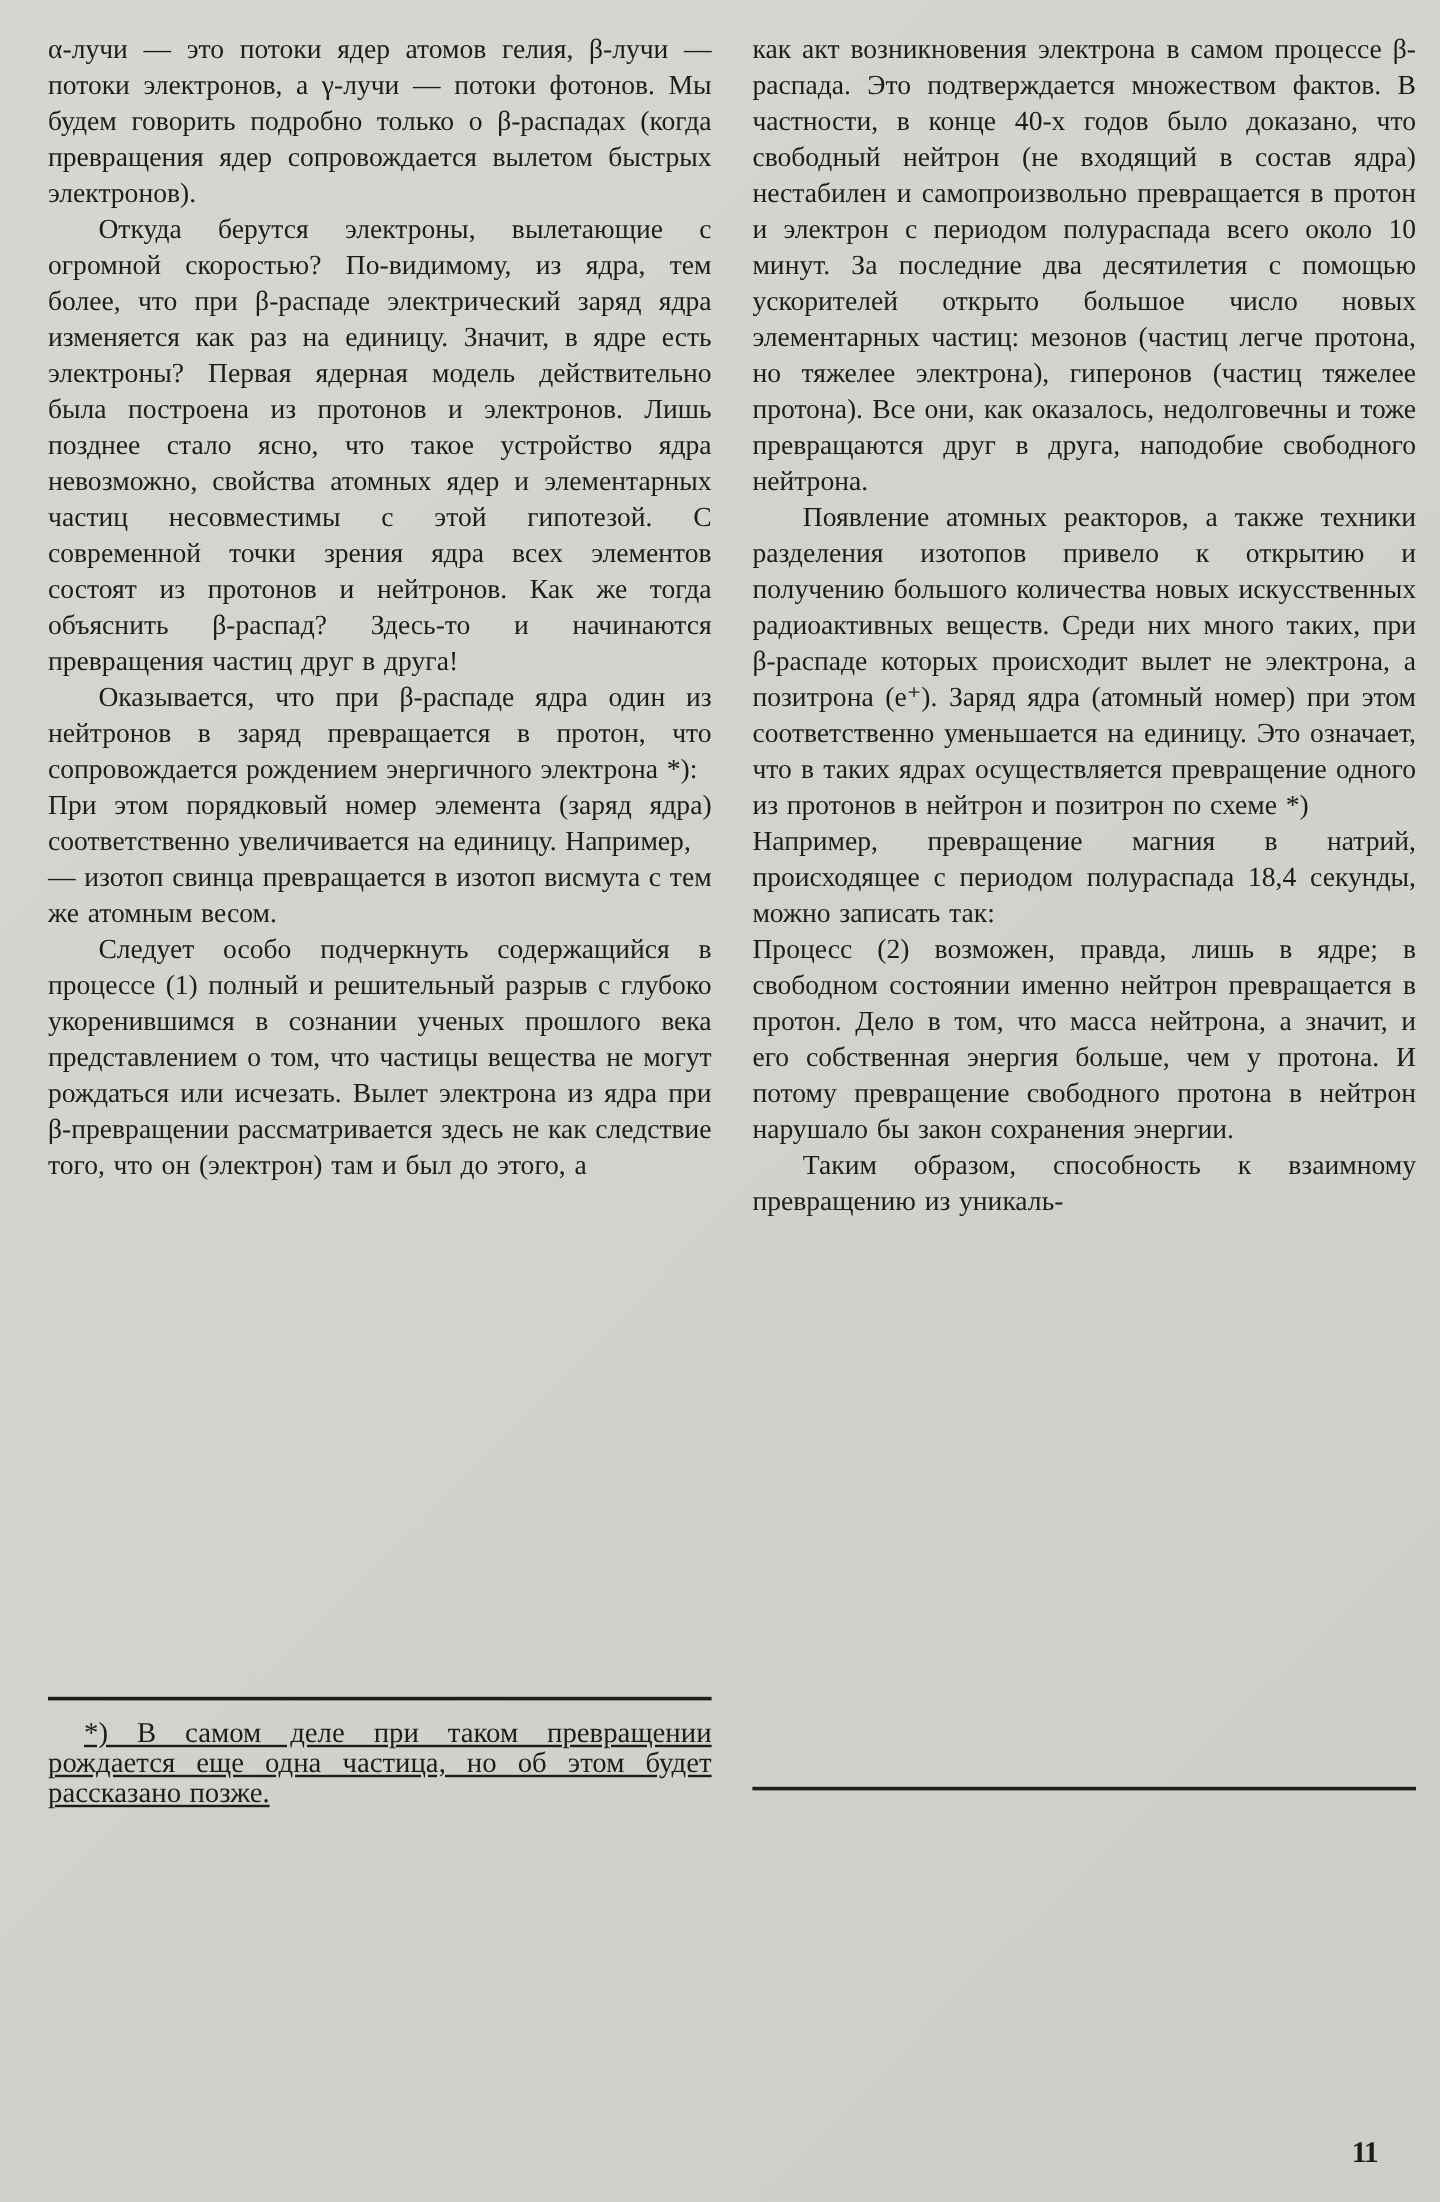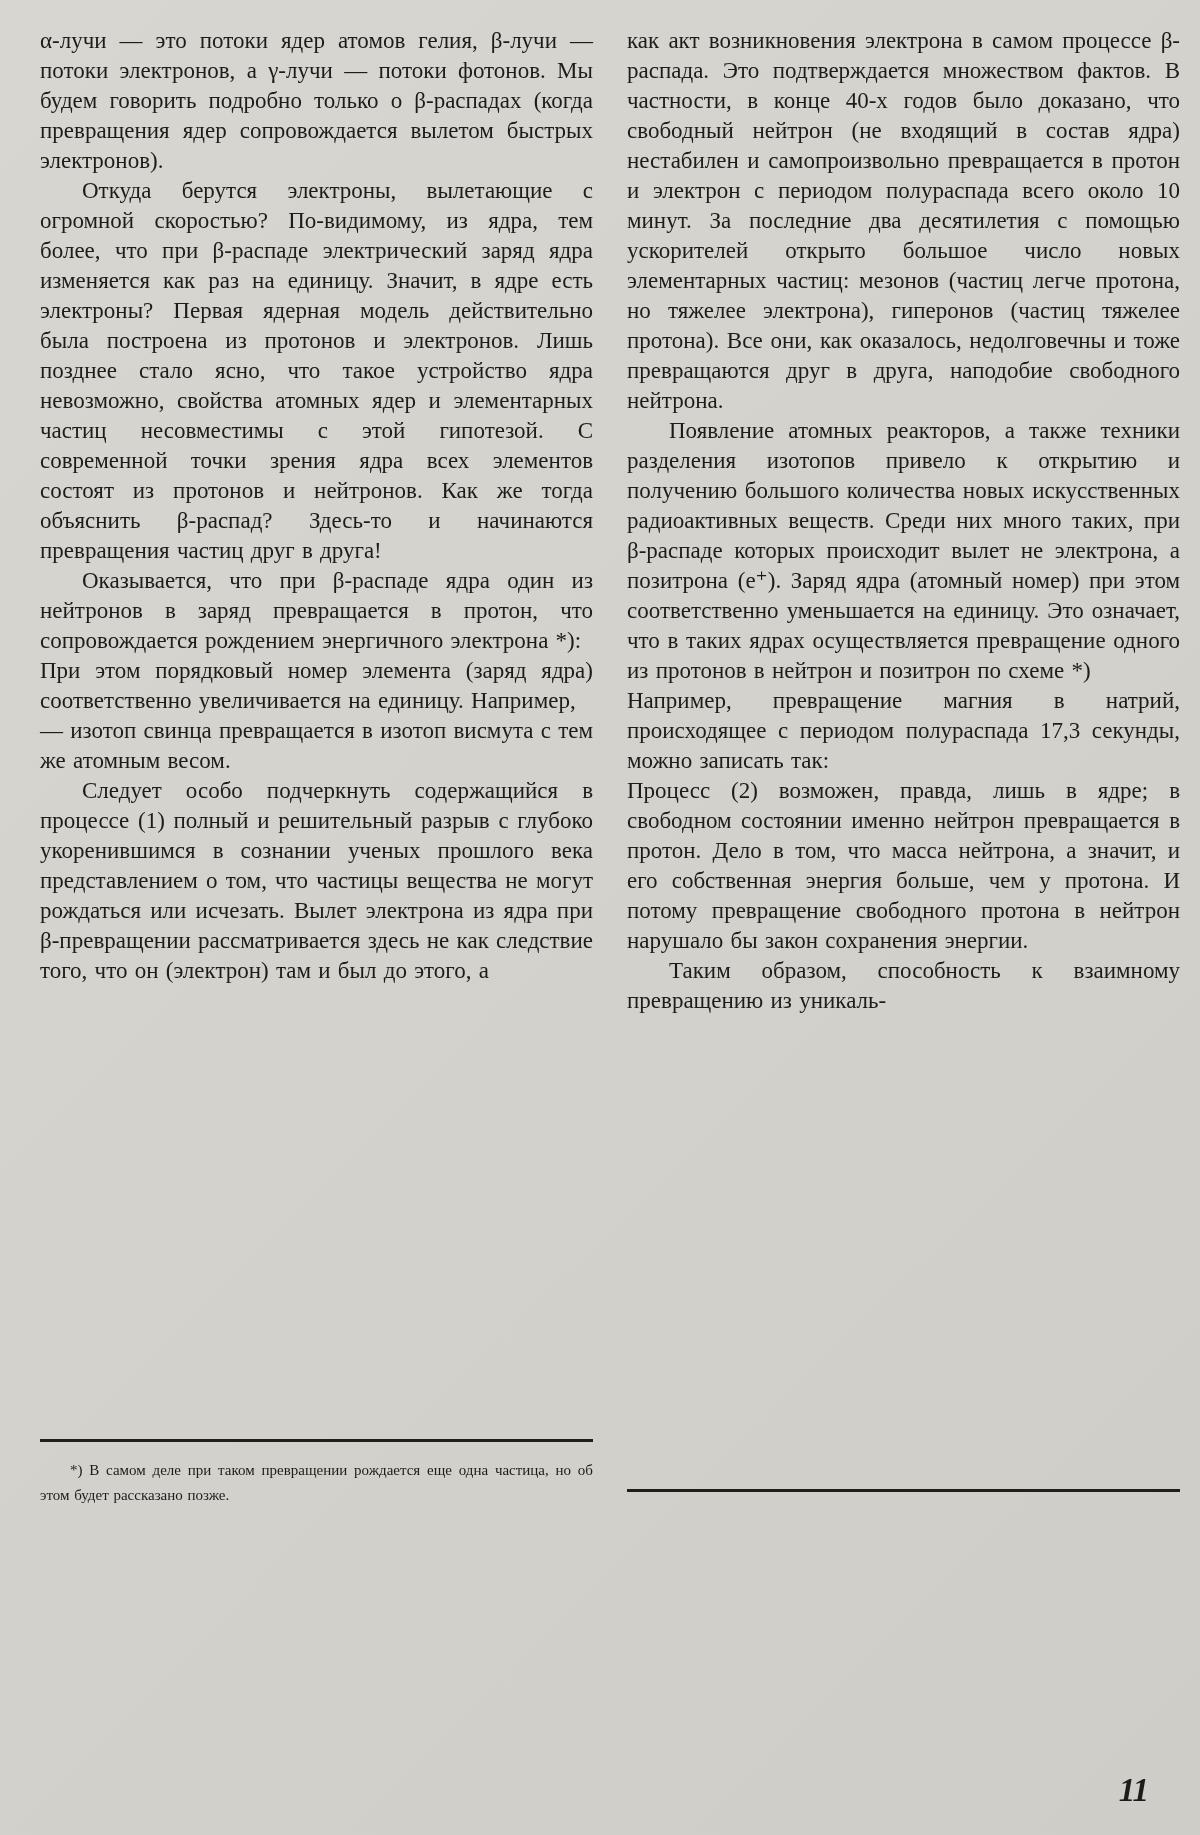--- a/index.html
+++ b/index.html
@@ -59,33 +59,33 @@
   }
   .footnote { margin-top: auto; padding-bottom: 6px; }
   .footnote-rule {
     width: 100%;
     height: 3px;
     background: #211f1c;
     margin-bottom: 16px;
   }
   .footnote-text {
     margin: 0;
-    font-size: 15px;
+    font-size: 24px;
     line-height: 25px;
     text-align: justify;
     text-indent: 30px;
     word-spacing: 1px;
+    text-decoration: underline;
   }
   .page-number {
     position: absolute;
     right: 52px;
     bottom: 26px;
-    font-size: 33px;
+    font-size: 25px;
     font-weight: bold;
-    font-style: italic;
     letter-spacing: -1px;
     margin-top: 41px;
   }
 </style>
 </head>
 <body>
 
 <div class="page">
   <div class="columns">
 
@@ -105,21 +105,21 @@
         <div class="footnote-rule"></div>
         <p class="footnote-text">*) В самом деле при таком превращении рождается еще одна частица, но об этом будет рассказано позже.</p>
       </div>
     </div>
 
     <div class="column">
       <p class="para noindent">как акт возникновения электрона в самом процессе β-распада. Это подтверждается множеством фактов. В частности, в конце 40-х годов было доказано, что свободный нейтрон (не входящий в состав ядра) нестабилен и самопроизвольно превращается в протон и электрон с периодом полураспада всего около 10 минут. За последние два десятилетия с помощью ускорителей открыто большое число новых элементарных частиц: мезонов (частиц легче протона, но тяжелее электрона), гиперонов (частиц тяжелее протона). Все они, как оказалось, недолговечны и тоже превращаются друг в друга, наподобие свободного нейтрона.</p>
       <p class="para">Появление атомных реакторов, а также техники разделения изотопов привело к открытию и получению большого количества новых искусственных радиоактивных веществ. Среди них много таких, при β-распаде которых происходит вылет не электрона, а позитрона (e⁺). Заряд ядра (атомный номер) при этом соответственно уменьшается на единицу. Это означает, что в таких ядрах осуществляется превращение одного из протонов в нейтрон и позитрон по схеме *)</p>
 
 
-      <p class="para noindent">Например, превращение магния в натрий, происходящее с периодом полураспада 17,3 секунды, можно записать так:</p>
+      <p class="para noindent">Например, превращение магния в натрий, происходящее с периодом полураспада 18,4 секунды, можно записать так:</p>
 
 
       <p class="para noindent">Процесс (2) возможен, правда, лишь в ядре; в свободном состоянии именно нейтрон превращается в протон. Дело в том, что масса нейтрона, а значит, и его собственная энергия больше, чем у протона. И потому превращение свободного протона в нейтрон нарушало бы закон сохранения энергии.</p>
       <p class="para">Таким образом, способность к взаимному превращению из уникаль-</p>
 
       <div class="footnote">
         <div class="footnote-rule"></div>
       </div>
     </div>
 

